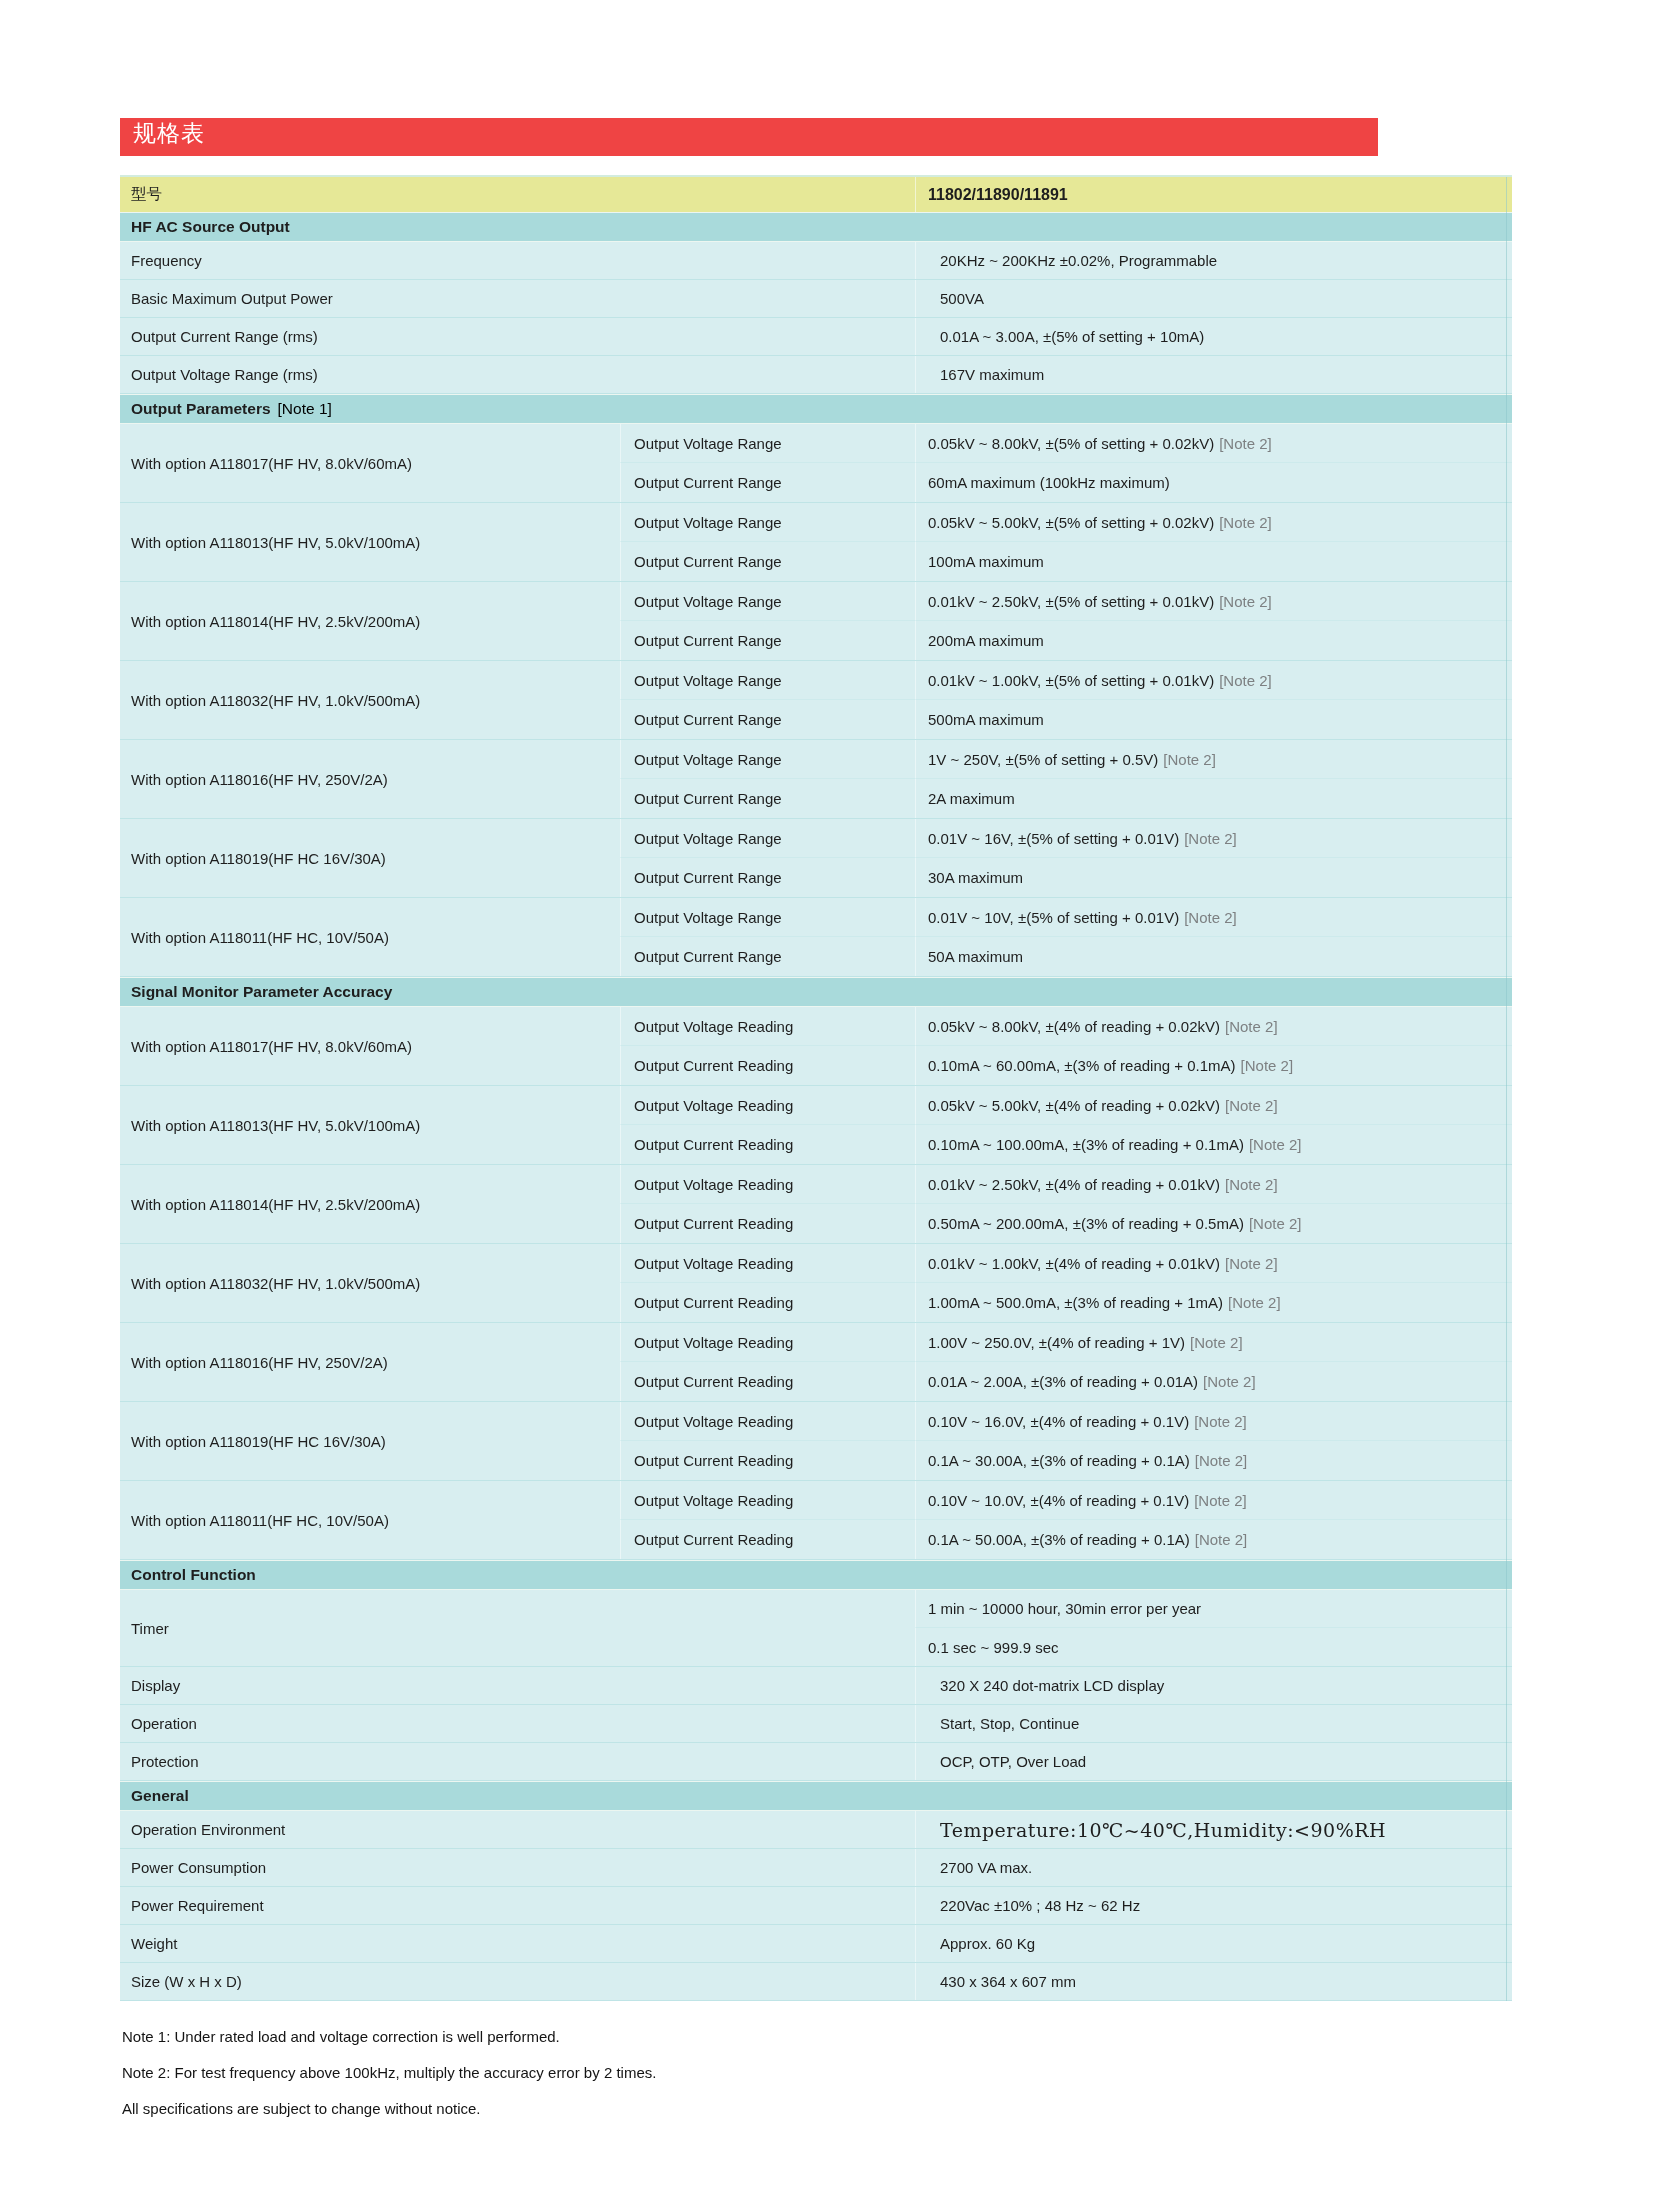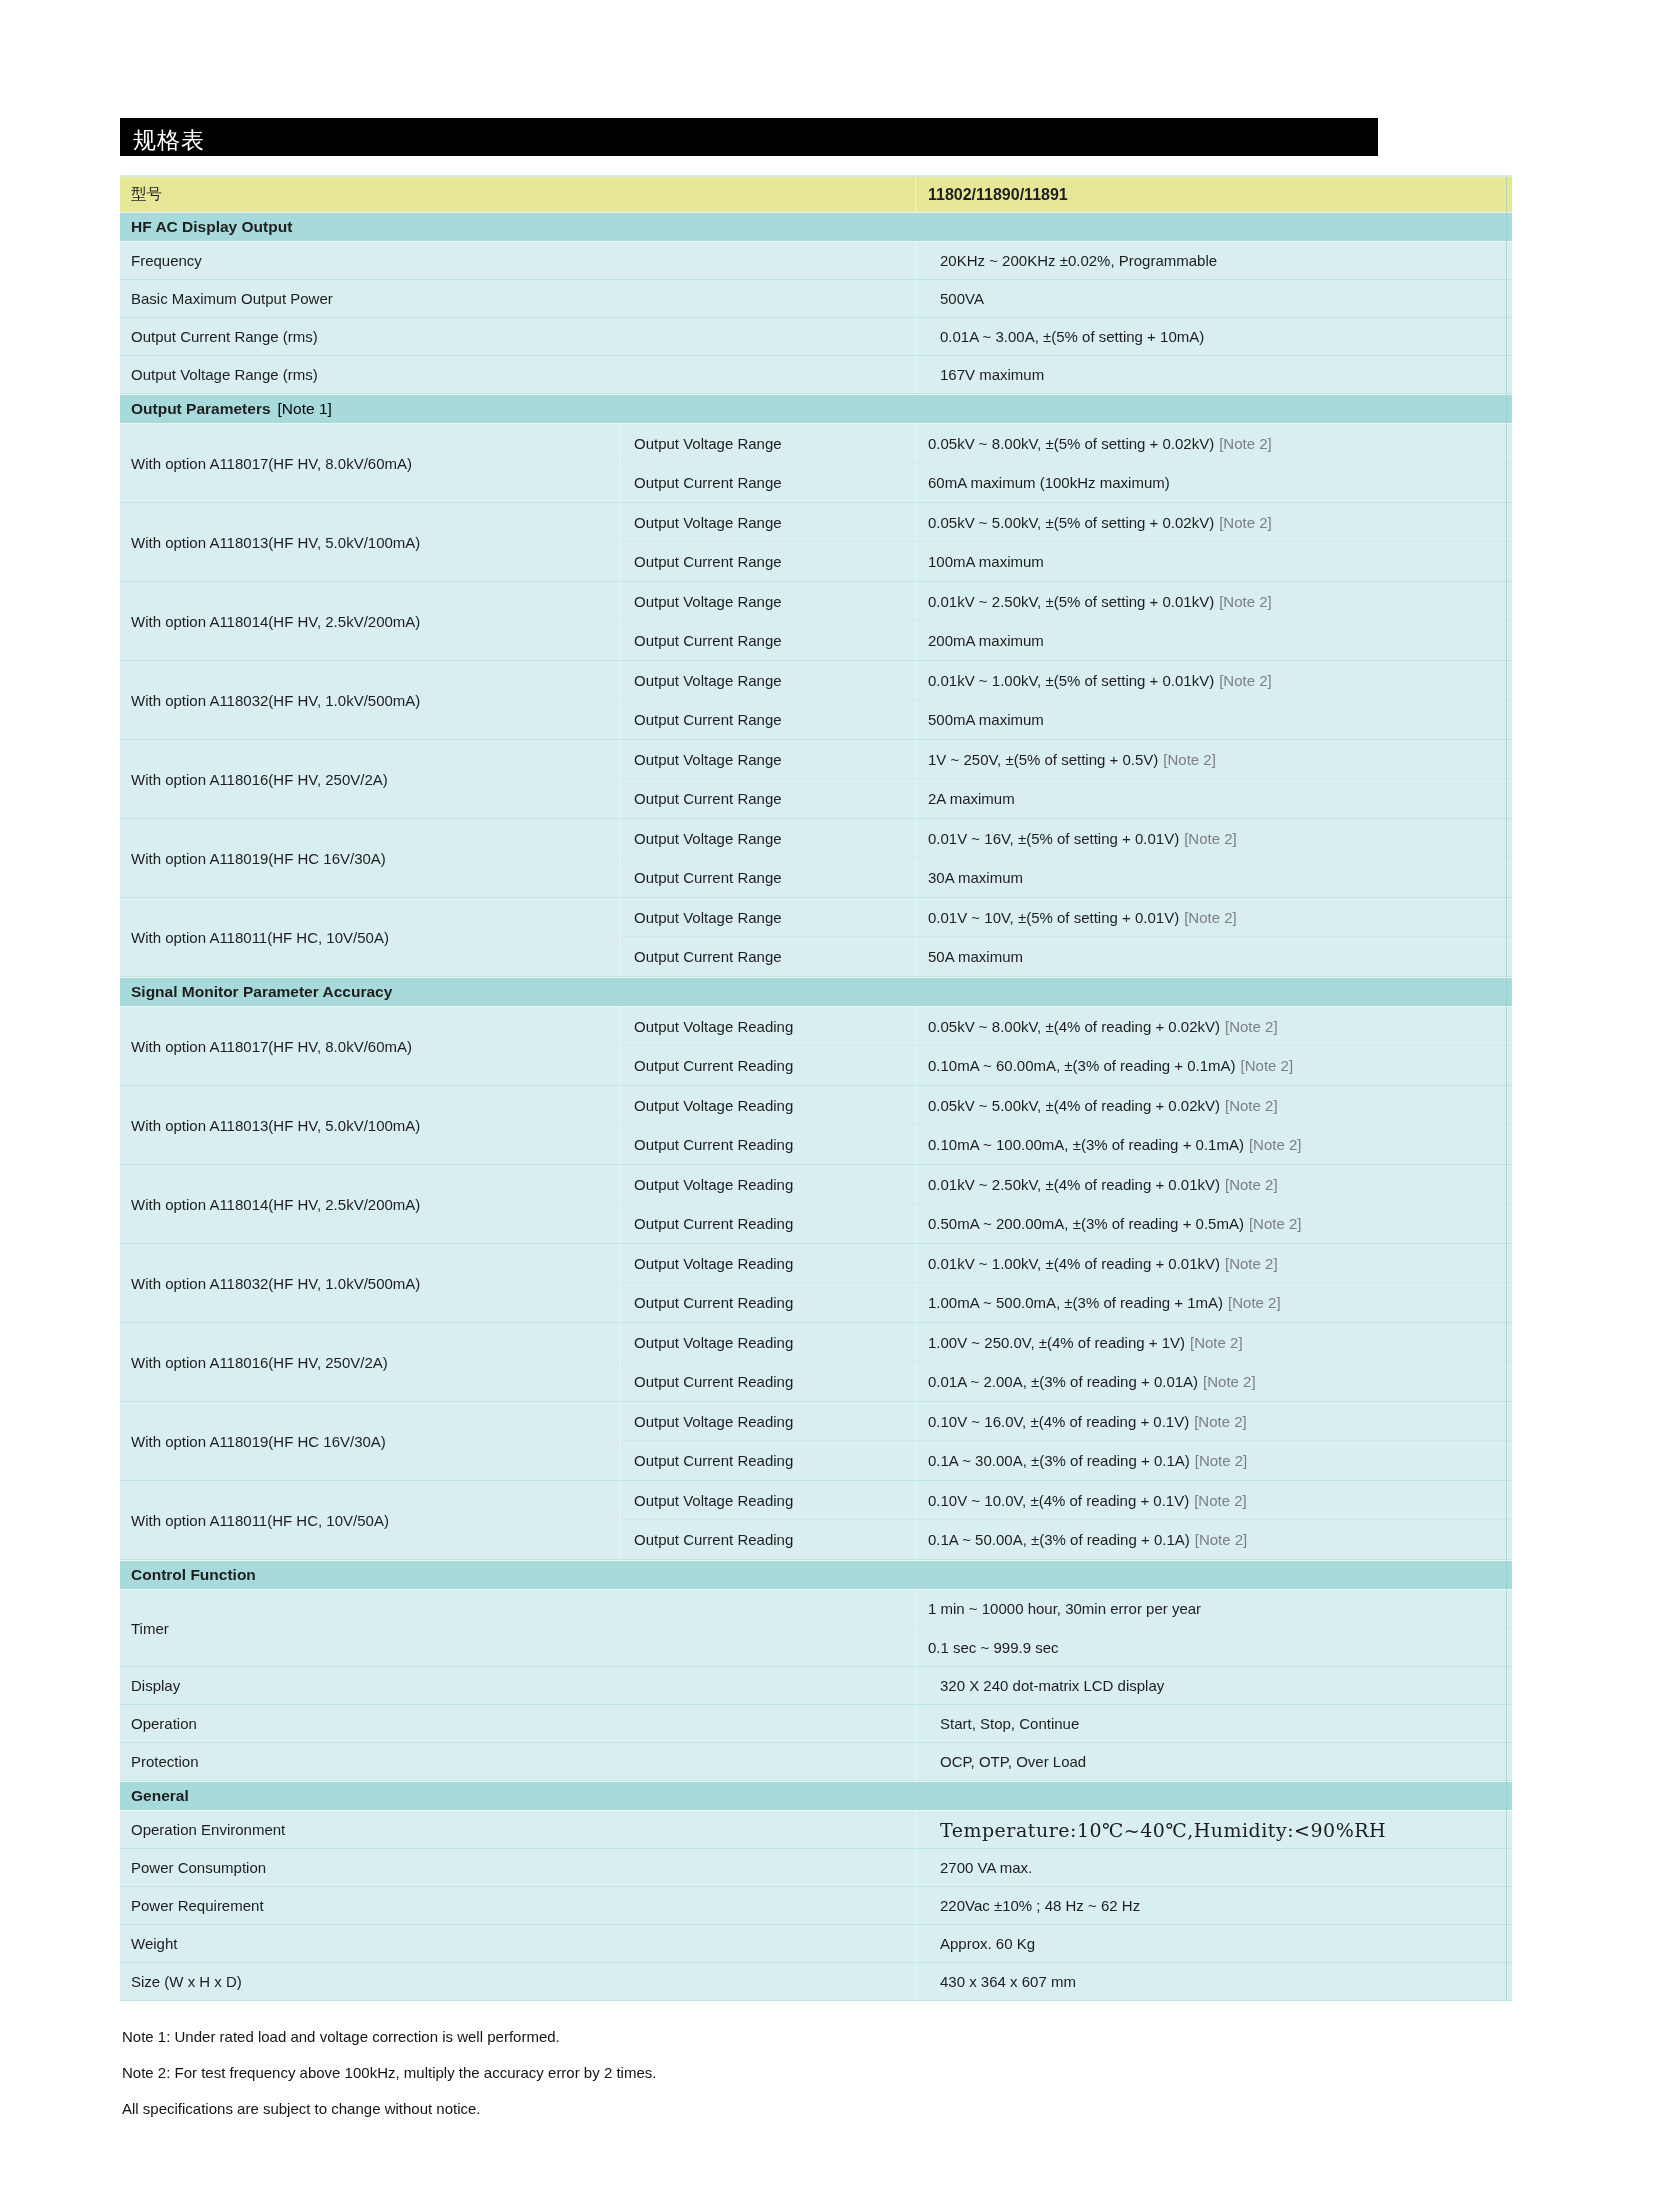--- a/index.html
+++ b/index.html
@@ -7,24 +7,24 @@
     width:1654px; height:2205px;
     background:#ffffff;
     font-family:"Liberation Sans", sans-serif;
     color:#1e1e1e;
     position:relative;
     -webkit-font-smoothing:antialiased;
   }
   .title-bar {
     position:absolute; left:120px; top:118px;
     width:1258px; height:38px;
-    background:#000000;
+    background:#ef4444;
     color:#ffffff;
     font-size:23px;
-    display:flex; align-items:flex-end;
+    display:flex; align-items:flex-start;
     padding-left:13px; box-sizing:border-box;
     letter-spacing:1px;
   }
   .spec {
     position:absolute; left:120px; top:175px;
     width:1392px;
     font-size:15px;
   }
   .tbl { position:relative; border-top:2px solid #d3ecdf; }
   .right-line {
@@ -116,21 +116,21 @@
 <div class="spec">
   <div class="tbl">
     <div class="right-line"></div>
 
     <div class="model-row">
       <div class="lbl">型号</div>
       <div class="val">11802/11890/11891</div>
     </div>
 
     <div class="sec-h">
-      <span>HF AC Display Output</span>
+      <span>HF AC Source Output</span>
     </div>
     <div class="srow">
       <div class="lbl">Frequency</div>
       <div class="val">20KHz ~ 200KHz ±0.02%, Programmable</div>
     </div>
     <div class="srow">
       <div class="lbl">Basic Maximum Output Power</div>
       <div class="val">500VA</div>
     </div>
     <div class="srow">

